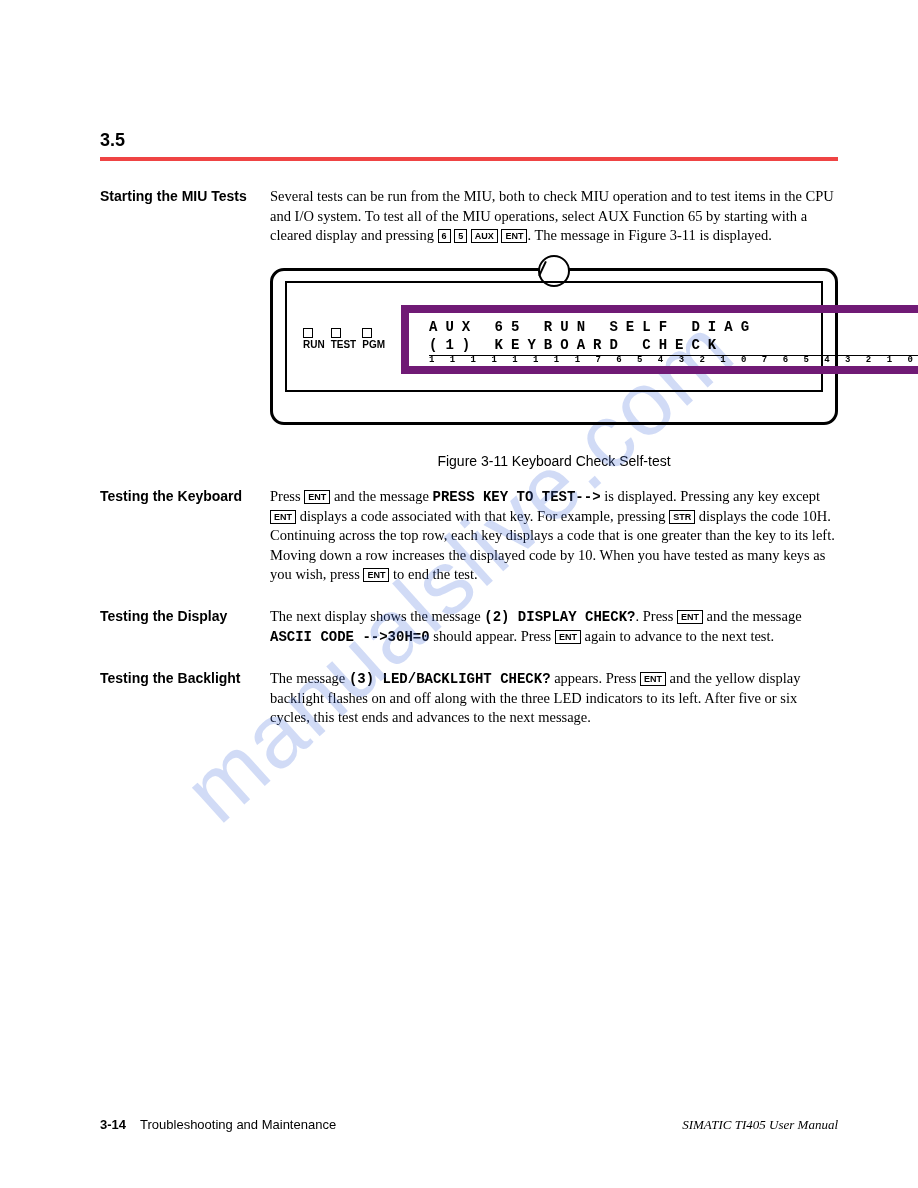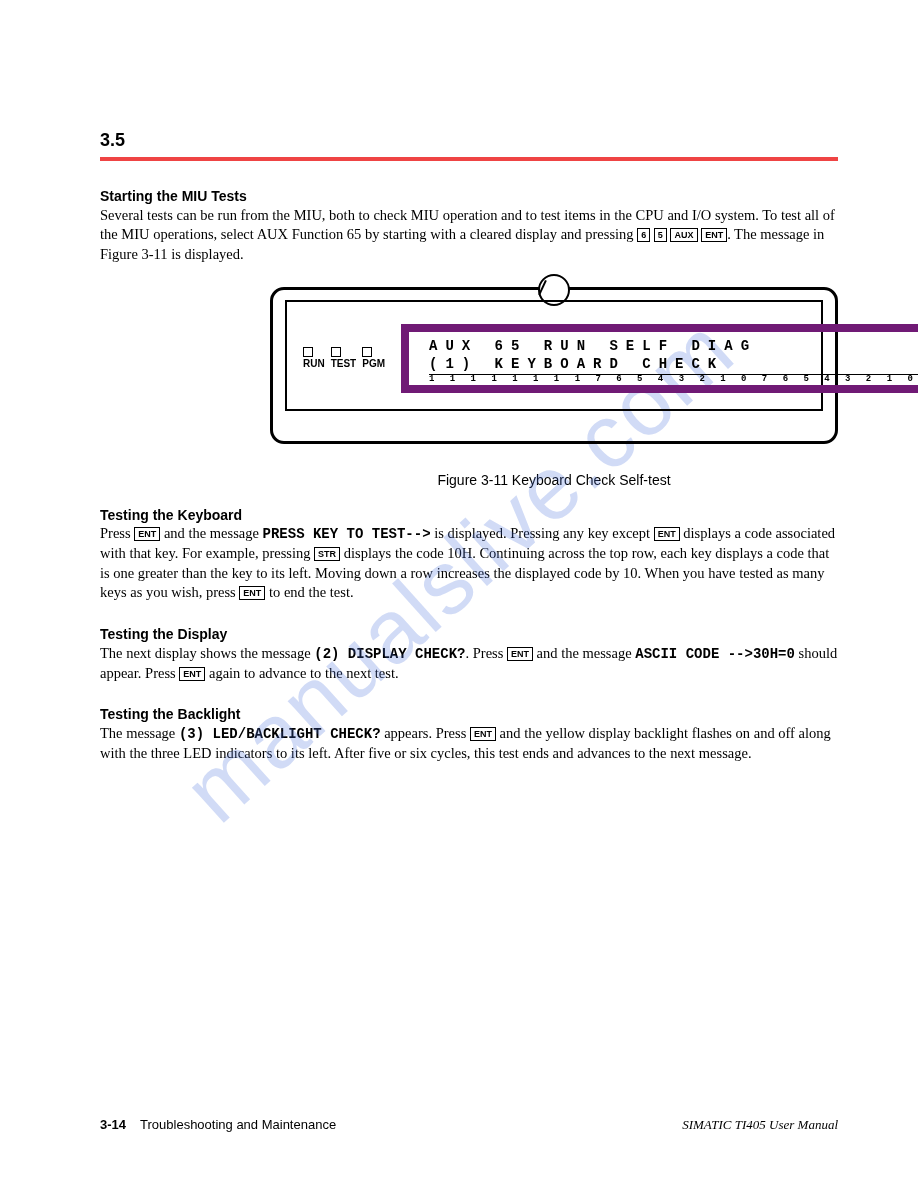--- a/index.html
+++ b/index.html
@@ -32,21 +32,20 @@
     font-size: 18px;
   }
   .section-title {
     font-family: Arial, Helvetica, sans-serif;
     font-weight: bold;
     font-size: 18px;
   }
   .block {
     display: flex;
     margin-bottom: 22px;
-    flex-direction: column;
   }
   .sidebar-label {
     width: 170px;
     flex-shrink: 0;
     font-family: Arial, Helvetica, sans-serif;
     font-weight: bold;
     font-size: 14px;
     line-height: 1.35;
   }
   .body-text {

